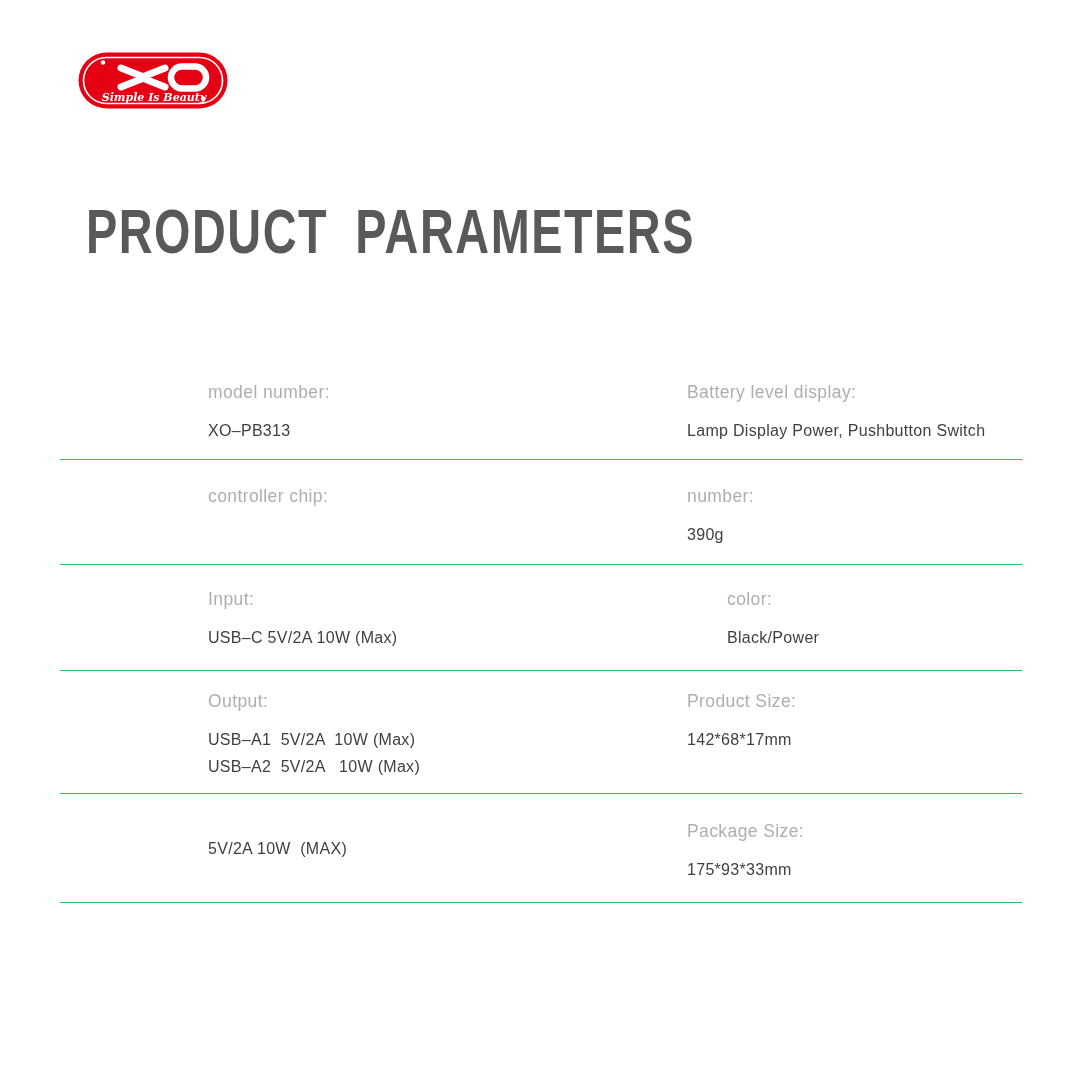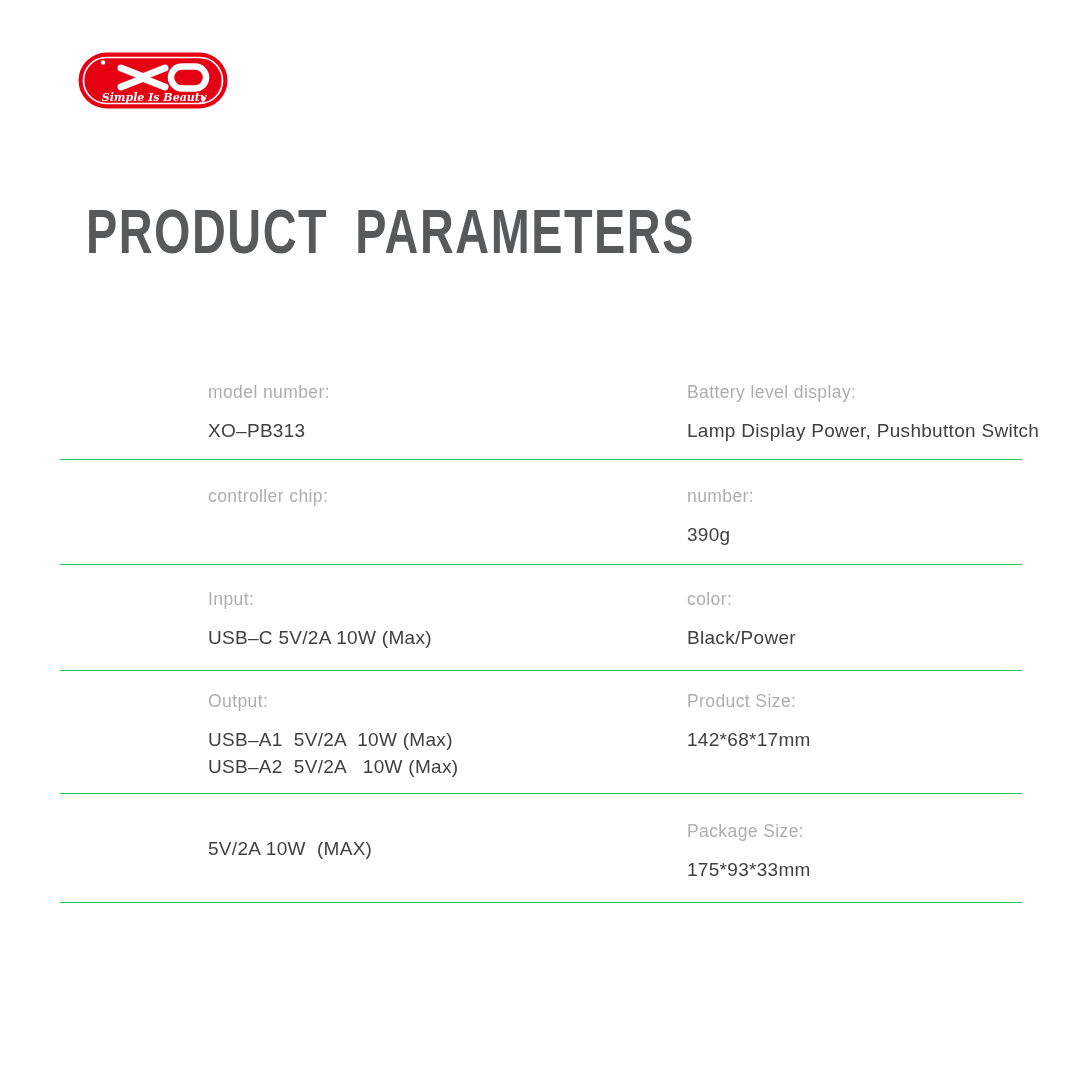--- a/index.html
+++ b/index.html
@@ -44,36 +44,36 @@
     width: 962px;
   }
   .spec-row {
     display: grid;
     grid-template-columns: 627px 1fr;
     border-bottom: 1px solid #22c55e;
   }
   .row-1 { height: 90px;  padding-top: 12px; }
   .row-2 { height: 102px; padding-top: 24px; }
   .row-3 { height: 105px; padding-top: 26px; }
-  .row-4 { height: 106px; padding-top: 24px; }
+  .row-4 { height: 106px; padding-top: 24px; gap: 40px; }
   .row-5 { height: 123px; padding-top: 20px; }
   .row-6 { height: 109px; padding-top: 27px; }
 
   .cell-left  { padding-left: 148px; }
   .cell-right { padding-left: 0; }
 
   .spec-label {
     font-size: 17.5px;
     color: #aeaeae;
     letter-spacing: 0.4px;
     white-space: pre;
   }
   .spec-value {
     margin-top: 18px;
-    font-size: 19px;
+    font-size: 16px;
     color: #3f3f3f;
     letter-spacing: 0.3px;
     white-space: pre;
     line-height: 20px;
   }
   .spec-value + .spec-value { margin-top: 7px; }
 
   .logo-tagline-text {
     font-family: "DejaVu Serif", serif;
     font-style: italic;

